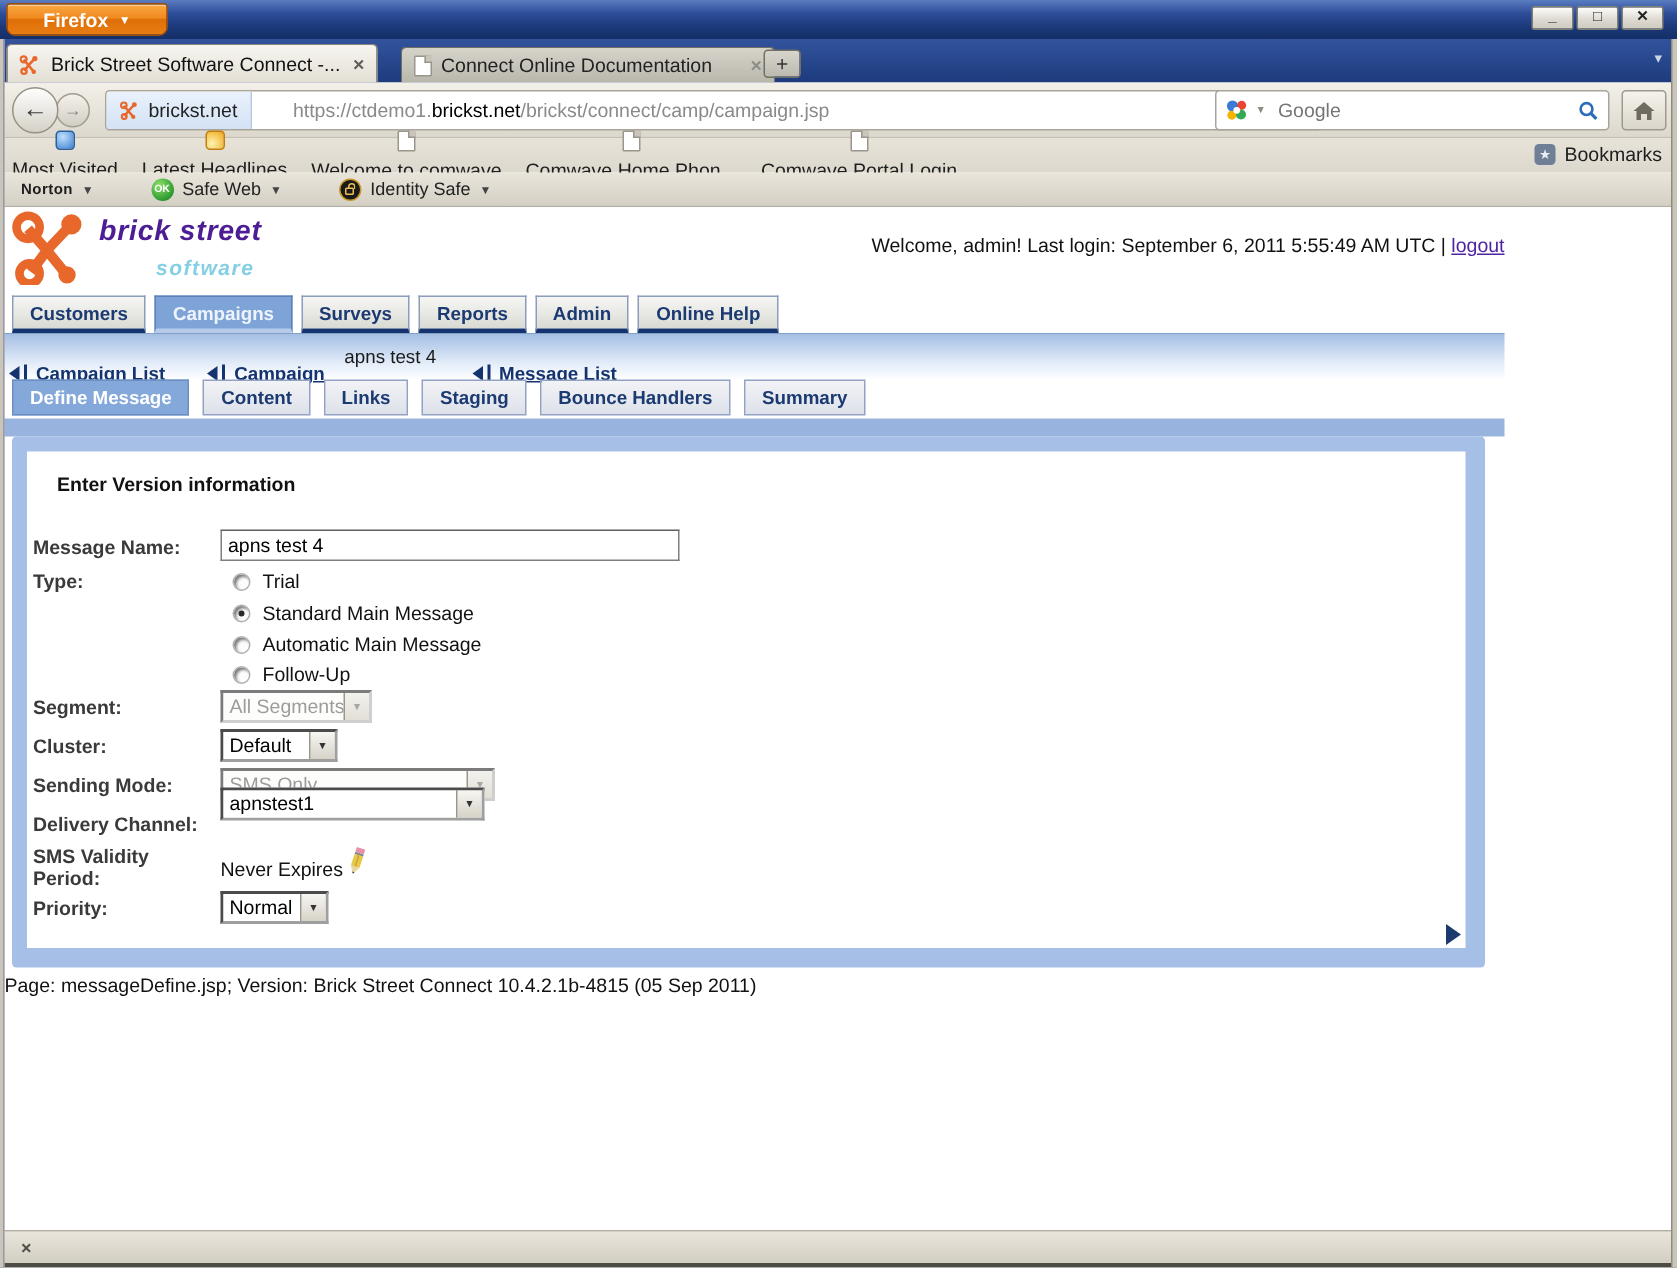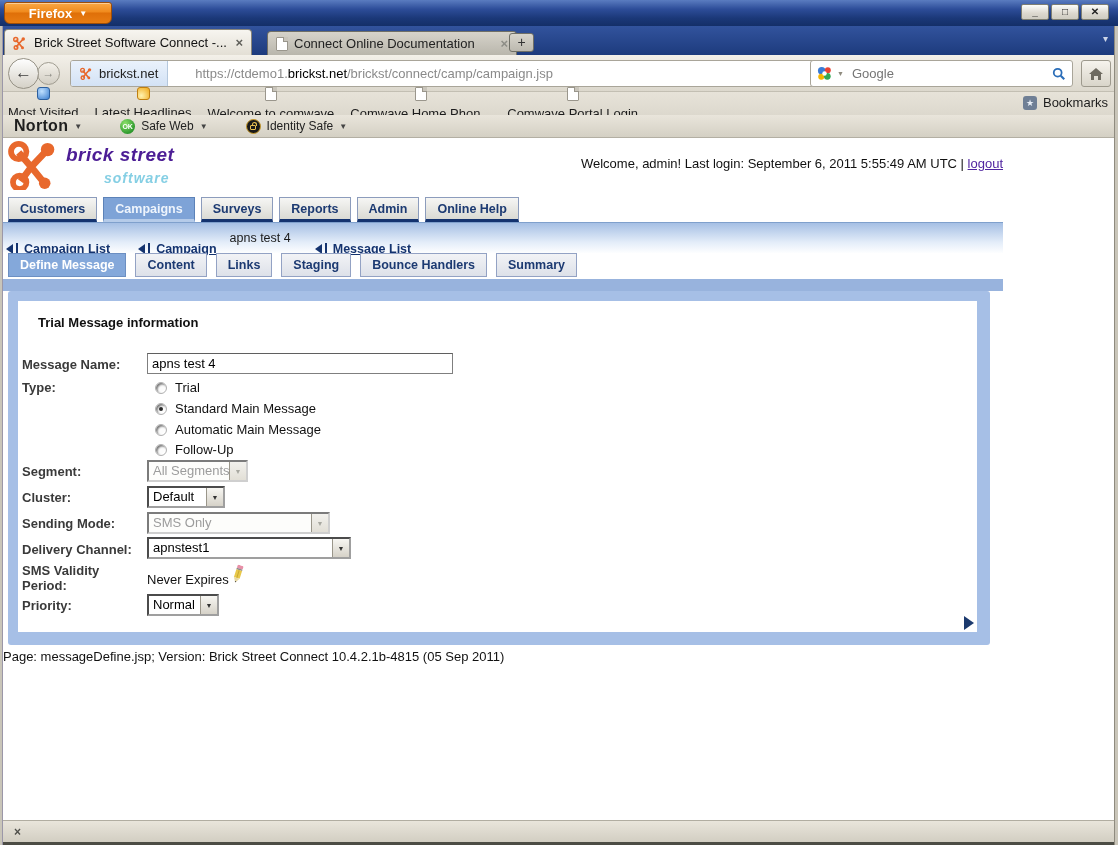--- a/index.html
+++ b/index.html
@@ -91,21 +91,21 @@
   .bm-ic-rss { width:13px; height:13px; border-radius:3px;
     background:radial-gradient(circle at 30% 70%,#fff3b0,#f0a818); border:1px solid #c07f10; }
   .bookmarks-right { position:absolute; right:10px; top:95px; display:flex; align-items:center; gap:6px;
     font-size:13px; color:#1d1d1d; }
   .bm-star-sq { width:14px; height:14px; border-radius:3px; background:#6f7f95; color:#e8eef6;
     font-size:9px; line-height:14px; text-align:center; }
 
   .nortonbar { position:absolute; left:0; top:115px; width:1118px; height:23px;
     background:linear-gradient(#e9e5db,#d4d0c4); border-bottom:1px solid #b3afa3;
     display:flex; align-items:center; gap:10px; padding-left:14px; }
-  .norton-brand { font-weight:bold; font-size:16px; color:#1e1e1e; letter-spacing:0.3px; }
+  .norton-brand { font-weight:bold; font-size:10px; color:#1e1e1e; letter-spacing:0.3px; }
   .norton-group { display:flex; align-items:center; gap:6px; font-size:12px; color:#222; }
   .caret-s { font-size:8px; color:#444; }
   .okball { width:15px; height:15px; border-radius:50%;
     background:radial-gradient(circle at 35% 30%,#8ce06a,#2fא9a2f 70%,#1f7a1f);
     background:radial-gradient(circle at 35% 30%,#8ce06a,#2f9a2f 70%,#1f7a1f);
     color:#fff; font-size:7px; font-weight:bold; text-align:center; line-height:15px; }
   .lockball { width:15px; height:15px; border-radius:50%; background:#1a1a1a; border:1.5px solid #c89a28;
     display:flex; align-items:center; justify-content:center; }
   .lock-glyph { width:6px; height:5px; border:1px solid #e8c050; border-radius:1px; position:relative; margin-top:2px; }
   .lock-glyph::before { content:""; position:absolute; left:0.5px; top:-4px; width:3px; height:3px;
@@ -372,21 +372,21 @@
     <div class="stab">Links</div>
     <div class="stab">Staging</div>
     <div class="stab">Bounce Handlers</div>
     <div class="stab">Summary</div>
   </div>
   <div class="bluebar"></div>
 
   <div class="panel">
     <div class="panel-inner"></div>
 
-    <div class="form-heading">Trial Message information</div>
+    <div class="form-heading">Enter Version information</div>
 
     <div class="flabel" style="top:66px">Message Name:</div>
     <input class="msgname-input" value="apns test 4" style="">
 
     <div class="flabel" style="top:89px">Type:</div>
     <div class="radio-row" style="top:89px">
       <span class="radio"></span>
       <span class="radio-label">Trial</span>
     </div>
     <div class="radio-row" style="top:110px">
@@ -416,21 +416,21 @@
       <span class="sel-btn">▼</span>
     </div>
 
     <div class="flabel" style="top:225px">Sending Mode:</div>
     <div class="select disabled" style="top:221px;width:183px">
       <span class="sel-text">SMS Only</span>
       <span class="sel-btn">▼</span>
     </div>
 
     <div class="flabel" style="top:251px">Delivery Channel:</div>
-    <div class="select" style="top:246px;width:204px">
+    <div class="select" style="top:234px;width:176px">
       <span class="sel-text">apnstest1</span>
       <span class="sel-btn">▼</span>
     </div>
 
     <div class="flabel" style="top:272px;width:100px">SMS Validity Period:</div>
     <div class="static-value" style="top:281px">Never Expires</div>
     <svg class="pencil" style="top:274px" width="12" height="18" viewBox="0 0 12 18">
       <rect x="3" y="0" width="6" height="3.5" rx="1" fill="#e890a8"></rect>
       <rect x="3" y="3.5" width="6" height="1.5" fill="#8a8a8a"></rect>
       <rect x="3" y="5" width="6" height="8" fill="#e8c84a"></rect>

